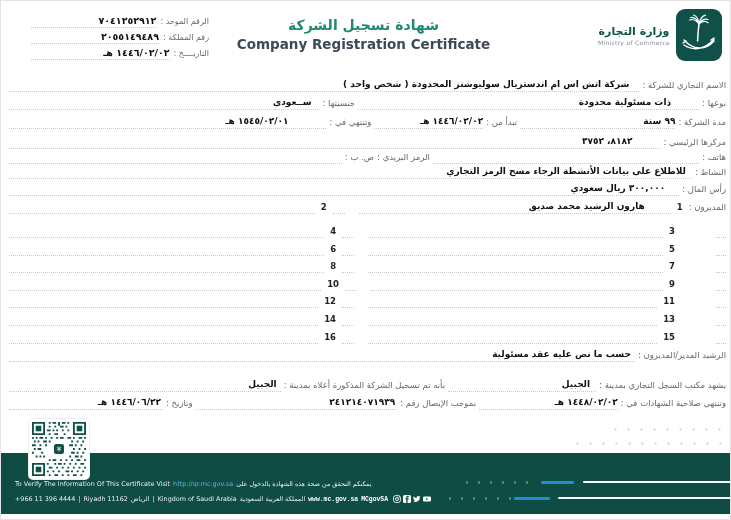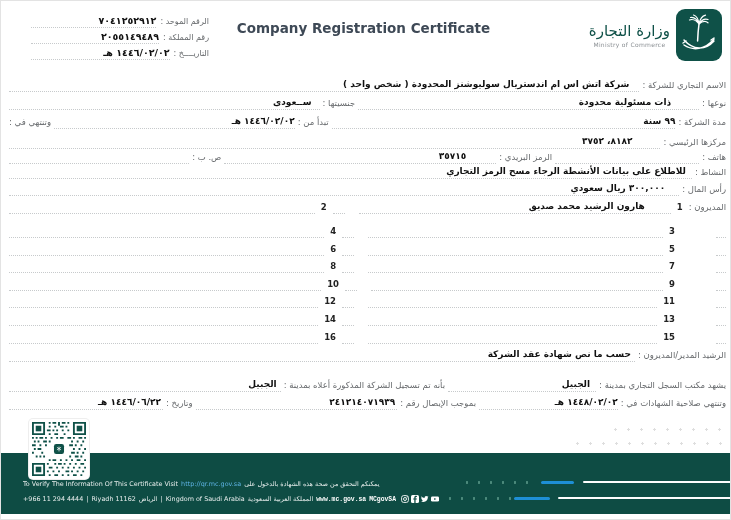--- a/index.html
+++ b/index.html
@@ -21,33 +21,33 @@
   .meta .mrow { display:flex; direction:rtl; align-items:flex-end; height:15px; margin-bottom:1px; column-gap:4px; }
   .meta .lbl { font-size:8px; }
   .meta .val { font-size:9.5px; }
 
   .titles { position:absolute; top:16px; left:235px; width:255px; text-align:center; }
   .t-ar { color:#1f8a70; font-size:14px; font-weight:700; }
   .t-en { color:#3e4956; font-size:13.5px; font-weight:700; margin-top:3px; }
 
   .brand { position:absolute; top:8px; right:8px; display:flex; align-items:center; gap:6px; direction:ltr; }
   .brand-text { text-align:center; }
-  .b-ar { color:#0f5148; font-weight:400; font-size:15px;text-align:center; }
+  .b-ar { color:#0f5148; font-weight:700; font-size:11px;text-align:center; }
   .b-en { color:#8a8f93; font-size:6px; letter-spacing:.3px; margin-top:1px; }
 
   .g-dots { position:absolute; height:3px;
             background-image:radial-gradient(circle,#dedede 1px,transparent 1.2px);
             background-size:13px 3px; }
 
   .qr { position:absolute; left:28px; top:418px; width:60px; height:60px;
         background:#fff; border-radius:4px; padding:3px; box-shadow:0 0 0 1px #eee; z-index:2; }
 
   .footer { position:absolute; left:0; top:452px; width:731px; height:61px; background:#0e4c44; }
   .f-lines { position:absolute; left:14px; top:24px; color:#e9efee; font-size:6.4px;
-             line-height:14.5px; white-space:nowrap;margin-left:8px; }
+             line-height:14.5px; white-space:nowrap; }
   .f-lines span { margin-right:3px; }
   .f-link { color:#5fb4e5; }
   .f-strong { color:#ffffff; font-weight:700;font-family:Liberation Mono, monospace; }
   .soc { display:inline-flex; gap:2px; vertical-align:middle; margin-left:2px; }
   .d-dots  { position:absolute; height:3px;
              background-image:radial-gradient(circle,#4c8a7c 1.1px,transparent 1.3px);
              background-size:12px 3px; }
   .d-blue  { position:absolute; height:3px; background:#1e8fd5; border-radius:2px; }
   .d-white { position:absolute; height:2.4px; background:#fdfdfd; border-radius:2px; }
 </style>
@@ -71,20 +71,21 @@
     </div>
     <div class="mrow">
       <span class="lbl">التاريــــخ :</span>
       <span class="field fc" style="flex:1">
           <span class="val">١٤٤٦/٠٢/٠٢ هـ</span>
         </span>
     </div>
   </div>
 
   <div class="titles">
+    <div class="t-ar">شهادة تسجيل الشركة</div>
     <div class="t-en">Company Registration Certificate</div>
   </div>
 
   <div class="brand">
     <div class="brand-text">
       <div class="b-ar">وزارة التجارة</div>
       <div class="b-en">Ministry of Commerce</div>
     </div>
     <svg width="46" height="52" viewBox="0 0 46 52">
       <rect width="46" height="52" rx="9" fill="#0f5148"></rect>
@@ -118,38 +119,38 @@
   <div class="r" style="top:113px">
     <span class="lbl">مدة الشركة :</span>
     <span class="field fc" style="flex:150">
         <span class="val">٩٩ سنة</span>
       </span>
     <span class="lbl">تبدأ من :</span>
     <span class="field fc" style="flex:105">
         <span class="val">١٤٤٦/٠٢/٠٢ هـ</span>
       </span>
     <span class="lbl">وتنتهي في :</span>
+    <span class="field fs" style="flex:270;padding-right:38px">
+        <span class="val">١٥٤٥/٠٢/٠١ هـ</span>
+      </span>
   </div>
 
   <div class="r" style="top:133px">
     <span class="lbl">مركزها الرئيسي :</span>
     <span class="field fs" style="flex:1;padding-right:28px">
         <span class="val">٨١٨٢، ٣٧٥٢</span>
       </span>
   </div>
 
   <div class="r" style="top:148px">
     <span class="lbl">هاتف :</span>
     <span class="field fc" style="flex:140">
         <span class="val"></span>
       </span>
     <span class="lbl">الرمز البريدي :</span>
-    <span class="field fs" style="flex:235;padding-right:30px">
-        <span class="val">٣٥٧١٥</span>
-      </span>
     <span class="lbl">ص. ب :</span>
     <span class="field fc" style="flex:175">
         <span class="val"></span>
       </span>
   </div>
 
   <div class="r" style="top:163px">
     <span class="lbl">النشاط :</span>
     <span class="field fs" style="flex:1;padding-right:6px">
         <span class="val">للاطلاع على بيانات الأنشطة الرجاء مسح الرمز التجاري</span>
@@ -242,21 +243,21 @@
     <span class="field" style="flex:290"></span>
       <span class="blank" style="width:8px"></span>
     <span class="edge" style="width:12px"></span>
     <span class="num">16</span>
     <span class="field" style="flex:310"></span>
   </div>
 
   <div class="r" style="top:346px">
     <span class="lbl">الرشيد المدير/المديرون :</span>
     <span class="field fs" style="flex:1;padding-right:4px">
-        <span class="val">حسب ما نص شهادة عقد الشركة</span>
+        <span class="val">حسب ما نص عليه عقد مسئولية</span>
       </span>
   </div>
 
   <div class="r" style="top:376px">
     <span class="lbl">يشهد مكتب السجل التجاري بمدينة :</span>
     <span class="field fs" style="flex:130;padding-right:6px">
         <span class="val">الجبيل</span>
       </span>
     <span class="lbl">بأنه تم تسجيل الشركة المذكورة أعلاه بمدينة :</span>
     <span class="field fs" style="flex:245;padding-right:4px">
@@ -299,21 +300,21 @@
       <path d="M14.5 13.2v2.6M13.4 13.6l2.2 1.4M15.6 13.6l-2.2 1.4" stroke="#ffffff" stroke-width="0.4" fill="none"></path>
     </svg>
   </div>
 
   <div class="footer">
     <div class="f-lines">
       <div>
         <span>To Verify The Information Of This Certificate Visit</span><span class="f-link">http://qr.mc.gov.sa</span><span dir="rtl">يمكنكم التحقق من صحة هذه الشهادة بالدخول على</span>
       </div>
       <div>
-        <span>+966 11 294 4444</span><span>|</span><span>Riyadh 11162</span><span dir="rtl">الرياض</span><span>|</span><span>Kingdom of Saudi Arabia</span><span dir="rtl">المملكة العربية السعودية</span><span class="f-strong">www.mc.gov.sa</span><span class="f-strong">MCgovSA</span><span class="soc">
+        <span>+966 11 396 4444</span><span>|</span><span>Riyadh 11162</span><span dir="rtl">الرياض</span><span>|</span><span>Kingdom of Saudi Arabia</span><span dir="rtl">المملكة العربية السعودية</span><span class="f-strong">www.mc.gov.sa</span><span class="f-strong">MCgovSA</span><span class="soc">
           <svg width="8" height="8" viewBox="0 0 8 8">
               <rect x="0.6" y="0.6" width="6.8" height="6.8" rx="2" fill="none" stroke="#fff" stroke-width="0.9"></rect>
               <circle cx="4" cy="4" r="1.5" fill="none" stroke="#fff" stroke-width="0.9"></circle>
               <circle cx="6.1" cy="1.9" r="0.6" fill="#fff"></circle>
             </svg>
           <svg width="8" height="8" viewBox="0 0 8 8">
               <rect width="8" height="8" rx="1.6" fill="#fff"></rect>
               <path d="M4.6 8V4.6h1.1l.2-1.2H4.6v-.8c0-.4.1-.6.6-.6h.7V.9C5.7.9 5.3.8 4.9.8c-1 0-1.6.6-1.6 1.6v1H2.2v1.2h1.1V8z" fill="#0e4c44"></path>
             </svg>
           <svg width="8" height="8" viewBox="0 0 8 8">

